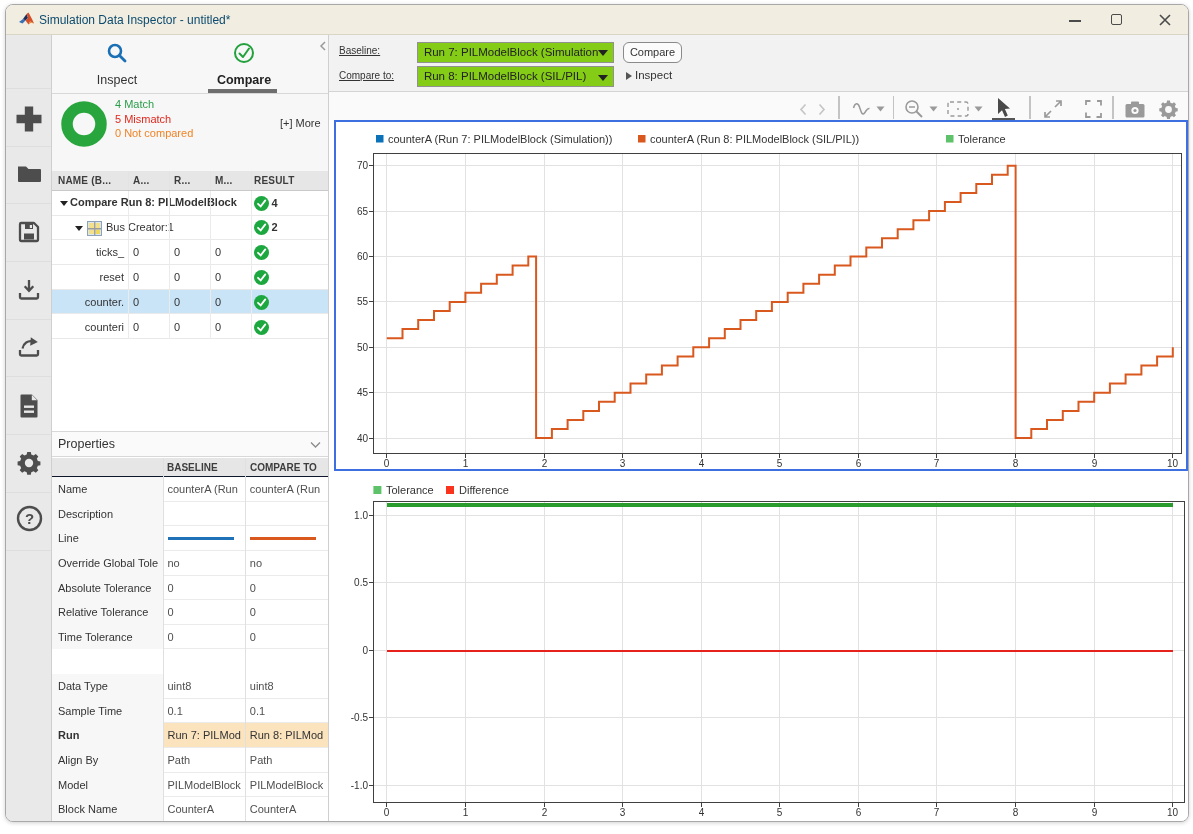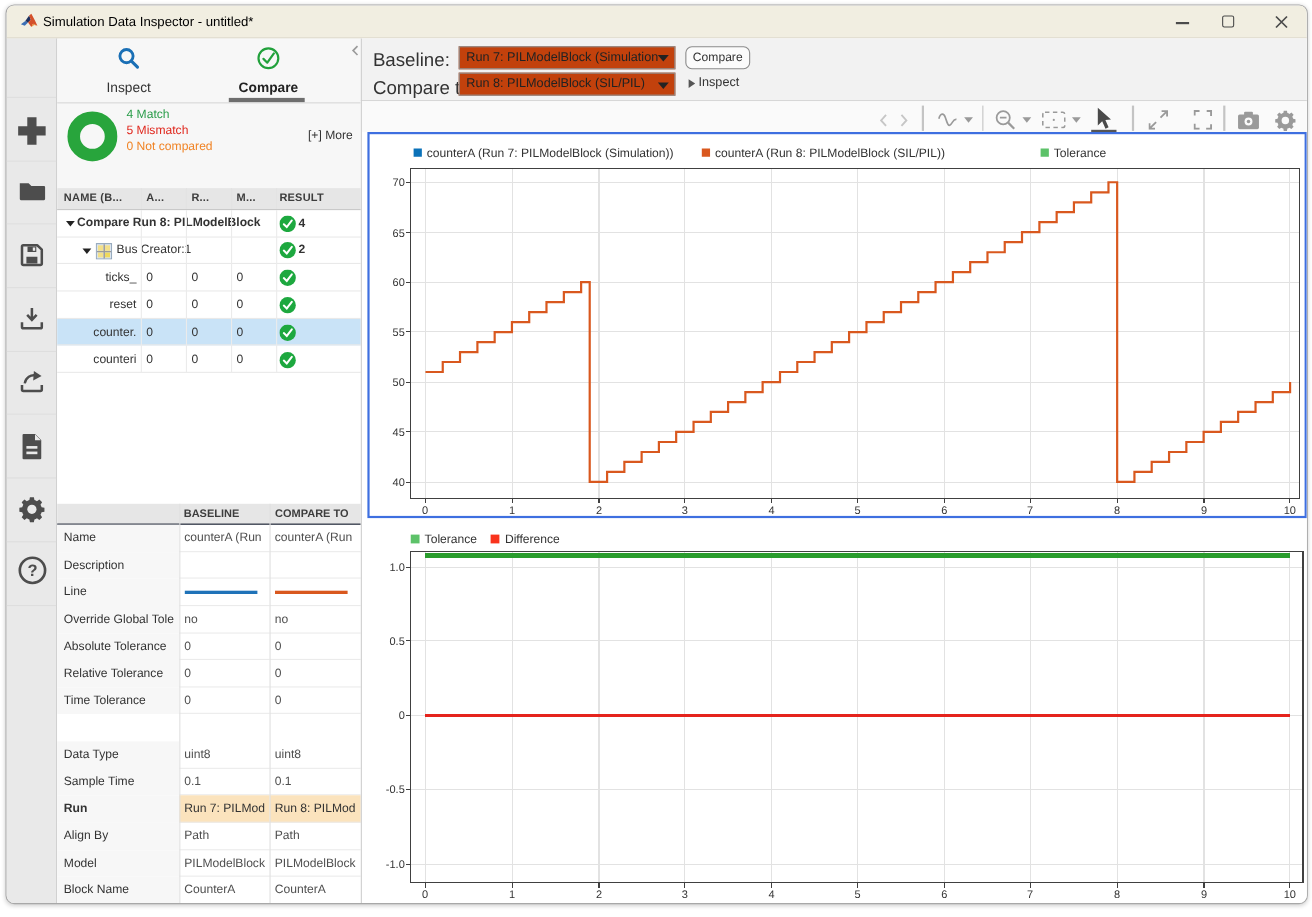--- a/index.html
+++ b/index.html
@@ -1,21 +1,21 @@
 <!DOCTYPE html>
 <html><head><meta charset="utf-8">
 <style>
 * { margin:0; padding:0; box-sizing:border-box; }
 html,body { width:1193px; height:834px; background:#fff; font-family:"Liberation Sans",sans-serif; }
 #win { position:absolute; left:5px; top:4px; width:1184px; height:818px; background:#fff;
   border:1px solid #a8a8a8; border-radius:8px; overflow:hidden; box-shadow:0 1px 4px rgba(0,0,0,0.18); }
 .abs { position:absolute; }
 
 #titlebar { position:absolute; left:0; top:0; width:100%; height:30px; background:#f1eee1; border-bottom:1px solid #d9d6c8;}
-#title { position:absolute; left:33px; top:8px; font-size:12px; color:#000000; }
+#title { position:absolute; left:33px; top:8px; font-size:12px; color:#0c4a6e; }
 
 #sidebar { position:absolute; left:0; top:30px; width:46px; height:788px; background:#e9e9e9; border-right:1px solid #cfcfcf; }
 
 #lpanel { position:absolute; left:46px; top:30px; width:276px; height:788px; background:#f7f7f7; }
 .tabtxt { position:absolute; top:38px; font-size:12.5px; color:#333; width:100px; text-align:center;}
 #donut-sec { position:absolute; left:0; top:58px; width:276px; height:58px; border-top:1px solid #d8d8d8;padding-left:32px; }
 .sumtxt { position:absolute; left:63px; font-size:11px; }
 #filter { position:absolute; left:0; top:116px; width:276px; height:20px; background:#fff; border-bottom:1px solid #cfcfcf; color:#999; font-size:11.5px; line-height:19px; padding-left:7px;}
 
 #rtable { position:absolute; left:0; top:136px; width:276px; height:296px; background:#fff; }
@@ -31,22 +31,22 @@
 #pthead { position:absolute; left:0; top:0; width:276px; height:19px; background:#e6e6e6; border-bottom:1px solid #0f172a;}
 #pthead span { position:absolute; top:4px; font-size:10px; font-weight:bold; color:#3d3d3d; }
 .prow { position:absolute; left:0; width:276px; height:24.64px; }
 .plabel { position:absolute; left:0; top:0; width:110.5px; height:100%; background:#f7f7f7; padding-left:6px; line-height:24px; color:#333; white-space:nowrap; overflow:hidden;}
 .pv1 { position:absolute; left:110.5px; top:0; width:82.3px; height:100%; padding-left:5px; line-height:24px; color:#4f4f4f; white-space:nowrap; overflow:hidden; border-bottom:1px solid #ebebeb;}
 .pv2 { position:absolute; left:192.8px; top:0; width:83.2px; height:100%; padding-left:5px; line-height:24px; color:#4f4f4f; white-space:nowrap; overflow:hidden; border-bottom:1px solid #ebebeb;}
 .pcol { position:absolute; top:0; bottom:0; width:1px; background:#e0e0e0; }
 
 #rpanel { position:absolute; left:322px; top:30px; width:862px; height:788px; background:#fff; }
 #rhead { position:absolute; left:0; top:0; width:862px; height:57px; background:#f2f2f2; border-bottom:1px solid #d4d4d4;}
-.rlabel { position:absolute; font-size:17px; color:#333; }
-.dd { position:absolute; left:88.9px; width:197px; height:21px; background:#c2410c; border:1px solid #919191; font-size:11.5px; color:#222; line-height:19px; padding-left:6px; white-space:nowrap; overflow:hidden; }
+.rlabel { position:absolute; font-size:10px; color:#333;text-decoration:underline; }
+.dd { position:absolute; left:88.9px; width:197px; height:21px; background:#84cc16; border:1px solid #919191; font-size:11.5px; color:#222; line-height:19px; padding-left:6px; white-space:nowrap; overflow:hidden; }
 .dda { position:absolute; right:5px; top:7.5px; width:0; height:0; border-left:5px solid transparent; border-right:5px solid transparent; border-top:6px solid #222; }
 #cmpbtn { position:absolute; left:295px; top:6.5px; width:59px; height:21px; background:#fbfbfb; border:1px solid #8a8a8a; border-radius:6px; font-size:11px; color:#333; text-align:center; line-height:19px;}
 #toolbar { position:absolute; left:0; top:57px; width:862px; height:28px; background:#fafafa; }
 .tsep { position:absolute; top:4px; width:1.5px; height:23px; background:#c4c4c4; }
 
 #bluerect { position:absolute; left:6px; top:85px; width:854px; height:351px; border:2px solid #3e6fe0; background:#fff;}
 #topchart { position:absolute; left:6px; top:85px; }
 #botchart { position:absolute; left:0; top:440px; }
 .gl { stroke:#e2e2e2; stroke-width:1; shape-rendering:crispEdges; }
 .tk { stroke:#404040; stroke-width:1; shape-rendering:crispEdges; }
@@ -222,20 +222,25 @@
           <div class="c0" style="left:163px">0</div>
           <svg style="position:absolute;left:202.4px;top:5px" width="15" height="15" viewBox="0 0 15 15">
             <circle cx="7.5" cy="7.5" r="7.5" fill="#1da83f"></circle>
             <path d="M4,7.8 L6.7,10.4 L11.3,4.4" fill="none" stroke="#fff" stroke-width="1.8" stroke-linecap="round"></path>
           </svg>
         </div>
         <div style="position:absolute;left:76px;top:20px;width:1px;height:148px;background:#ebebeb"></div>
         <div style="position:absolute;left:117px;top:20px;width:1px;height:148px;background:#ebebeb"></div>
         <div style="position:absolute;left:158px;top:20px;width:1px;height:148px;background:#ebebeb"></div>
         <div style="position:absolute;left:199px;top:20px;width:1px;height:148px;background:#ebebeb"></div>
+    </div>
+    <div id="props-h">Properties
+      <svg class="abs" style="left:258px;top:9px" width="11" height="8" viewBox="0 0 11 8">
+          <path d="M1,1.5 L5.5,6 L10,1.5" fill="none" stroke="#8a8a8a" stroke-width="1.3"></path>
+        </svg>
     </div>
     <div id="ptable">
       <div id="pthead">
           <span style="left:115px">BASELINE</span>
           <span style="left:198px">COMPARE TO</span>
         </div>
       <div class="prow" style="top:19.0px">
           <div class="plabel" style="">Name</div>
           <div class="pv1" style="">counterA (Run</div>
           <div class="pv2" style="">counterA (Run</div>

